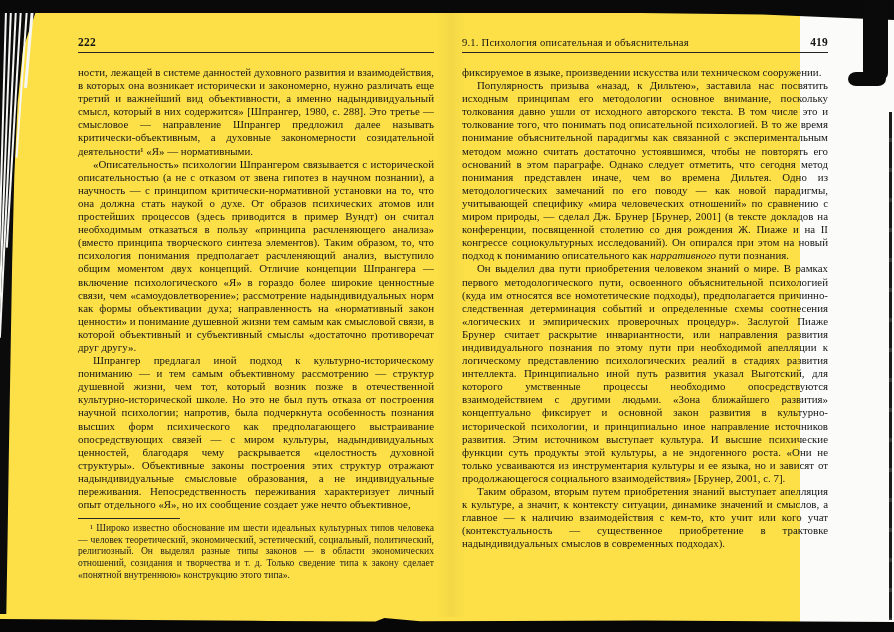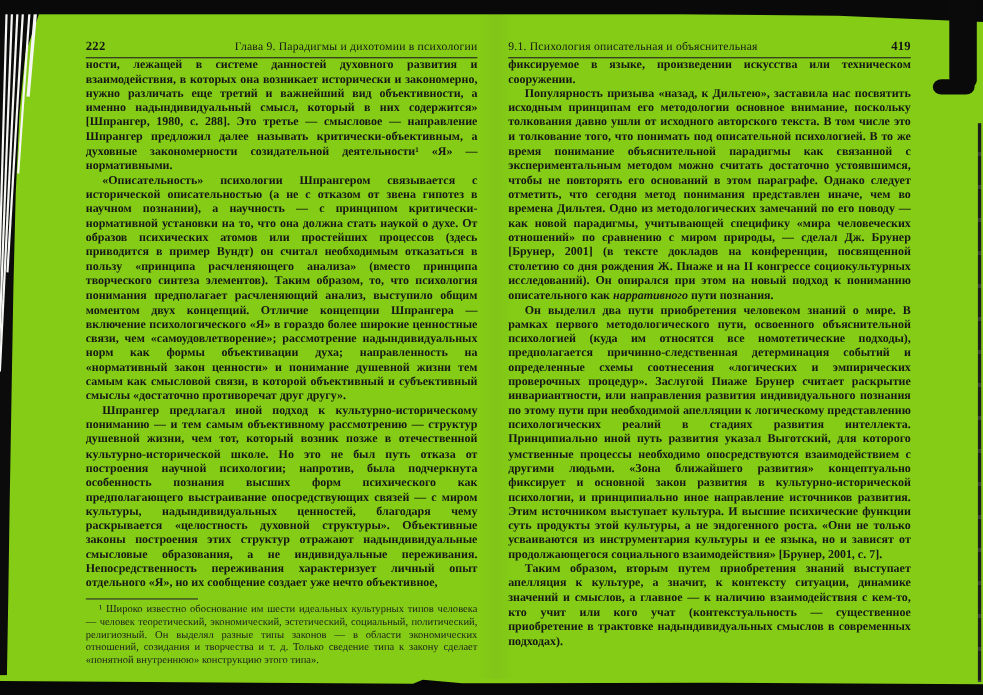--- a/index.html
+++ b/index.html
@@ -3,21 +3,21 @@
 <meta charset="utf-8">
 <style>
   html,body{margin:0;padding:0;}
   body{
     width:894px;height:632px;overflow:hidden;position:relative;
     background:#fbfbfa;
     font-family:"Liberation Serif","DejaVu Serif",serif;
     color:#161616;
     -webkit-font-smoothing:antialiased;
   }
-  .stage{position:absolute;inset:0;width:894px;height:632px;background:#84cc16;}
+  .stage{position:absolute;inset:0;width:800px;height:632px;background:#fde047;}
 
   
   .scan-top{position:absolute;left:0;top:0;width:894px;height:13px;background:#090909;}
   .scan-top-right-wedge{position:absolute;left:600px;top:0;width:294px;height:20px;background:#090909;
     clip-path:polygon(0 0,100% 0,100% 100%,55% 72%,0 62%);}
   .scan-corner-blob{position:absolute;left:863px;top:0;width:25px;height:80px;background:#0a0a0a;
     border-radius:0 0 7px 9px;}
   .scan-corner-foot{position:absolute;left:848px;top:72px;width:38px;height:14px;background:#0a0a0a;
     border-radius:8px/7px;}
   .scan-right-line{position:absolute;left:889px;top:112px;width:3px;height:508px;
@@ -40,37 +40,36 @@
   .page{position:absolute;top:36px;}
   .page-left{left:78px;width:356px;}
   .page-right{left:462px;width:366px;}
 
   .running{display:flex;justify-content:space-between;align-items:baseline;
     border-bottom:1.6px solid #242424;padding-bottom:4px;
     font-size:11px;letter-spacing:.2px;}
   .running .pagenum{font-weight:bold;font-size:11.5px;}
   .running .rtitle{font-size:10.6px;}
 
-  .bodytext{font-size:10.9px;line-height:13.1px;text-align:justify;font-weight:bold;}
+  .bodytext{margin-top:13px;font-size:10.9px;line-height:13.1px;text-align:justify;}
   .bodytext p{margin:0;text-indent:15px;}
   .bodytext p.no-indent{text-indent:0;}
   .bodytext .ital{font-style:italic;}
 
   .footnote-rule{margin-top:7px;width:102px;border-top:1.2px solid #2a2a2a;}
   .footnote{margin-top:3px;font-size:9.6px;line-height:11.6px;text-align:justify;text-indent:12px;color:#1d1d1d;}
 </style>
 </head>
 <body>
 
 <div class="stage">
 
   <div class="page page-left">
     <div class="running">
       <span class="pagenum">222</span>
-      <span class="rtitle">Глава 9. Парадигмы и дихотомии в психологии</span>
     </div>
     <div class="bodytext">
       <p class="no-indent">ности, лежащей в системе данностей духовного развития и взаимодействия, в которых она возникает исторически и закономерно, нужно различать еще третий и важнейший вид объективности, а именно надындивидуальный смысл, который в них содержится» [Шпрангер, 1980, с. 288]. Это третье — смысловое — направление Шпрангер предложил далее называть критически-объективным, а духовные закономерности созидательной деятельности¹ «Я» — нормативными.</p>
       <p>«Описательность» психологии Шпрангером связывается с исторической описательностью (а не с отказом от звена гипотез в научном познании), а научность — с принципом критически-нормативной установки на то, что она должна стать наукой о духе. От образов психических атомов или простейших процессов (здесь приводится в пример Вундт) он считал необходимым отказаться в пользу «принципа расчленяющего анализа» (вместо принципа творческого синтеза элементов). Таким образом, то, что психология понимания предполагает расчленяющий анализ, выступило общим моментом двух концепций. Отличие концепции Шпрангера — включение психологического «Я» в гораздо более широкие ценностные связи, чем «самоудовлетворение»; рассмотрение надындивидуальных норм как формы объективации духа; направленность на «нормативный закон ценности» и понимание душевной жизни тем самым как смысловой связи, в которой объективный и субъективный смыслы «достаточно противоречат друг другу».</p>
       <p>Шпрангер предлагал иной подход к культурно-историческому пониманию — и тем самым объективному рассмотрению — структур душевной жизни, чем тот, который возник позже в отечественной культурно-исторической школе. Но это не был путь отказа от построения научной психологии; напротив, была подчеркнута особенность познания высших форм психического как предполагающего выстраивание опосредствующих связей — с миром культуры, надындивидуальных ценностей, благодаря чему раскрывается «целостность духовной структуры». Объективные законы построения этих структур отражают надындивидуальные смысловые образования, а не индивидуальные переживания. Непосредственность переживания характеризует личный опыт отдельного «Я», но их сообщение создает уже нечто объективное,</p>
     </div>
     <div class="footnote-rule"></div>
     <div class="footnote">¹ Широко известно обоснование им шести идеальных культурных типов человека — человек теоретический, экономический, эстетический, социальный, политический, религиозный. Он выделял разные типы законов — в области экономических отношений, созидания и творчества и т. д. Только сведение типа к закону сделает «понятной внутреннюю» конструкцию этого типа».</div>
   </div>
 

